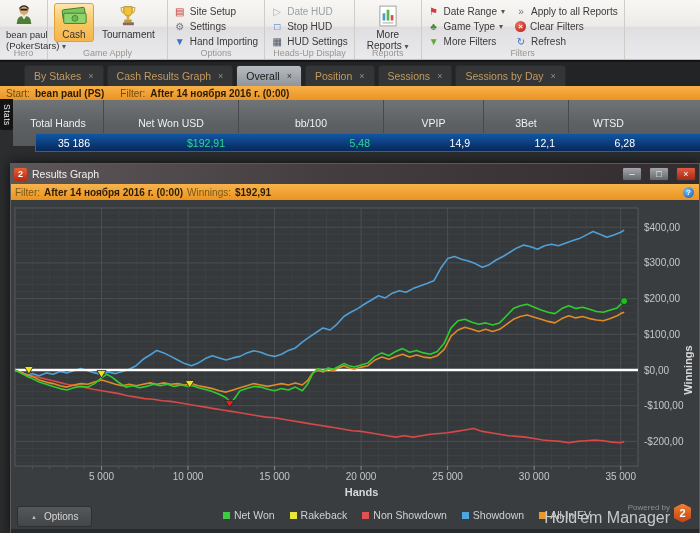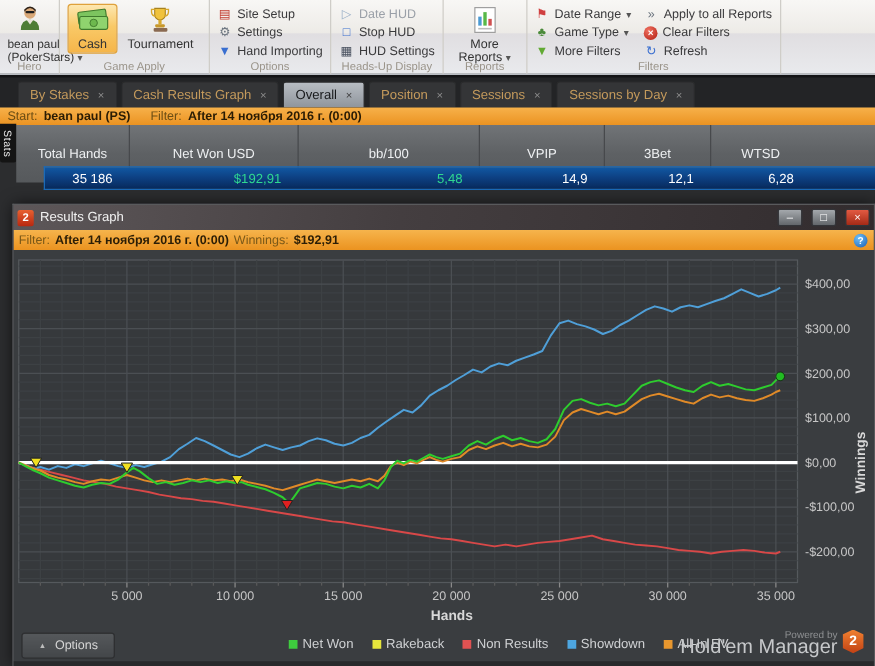--- a/index.html
+++ b/index.html
@@ -23,21 +23,21 @@
   .ri{width:12px;text-align:center;font-size:10px;line-height:10px}
   .ic-red{color:#c23b2e}.ic-gray{color:#6d7680}.ic-blue{color:#3a6fd0}.ic-dimblue{color:#9ab0c8}
   .ic-dark{color:#4a5260}.ic-green{color:#4a8a3a}.ic-lgreen{color:#62aa34}.ic-flag{color:#d04040}
   .clearicon{width:11px;height:11px;border-radius:50%;background:radial-gradient(circle at 35% 30%,#f07060,#b01c10);
     color:#fff;font-size:8px;line-height:11px;text-align:center;font-weight:bold}
   .dd{font-size:8px;color:#555}
   .filters-wrap{display:flex;gap:10px}
 
   
   .tabbar{position:absolute;top:60px;left:0;right:0;height:26px;background:#232426;border-top:2px solid #141416;
-    display:flex;align-items:flex-end;padding-left:14px;gap:3px}
+    display:flex;align-items:flex-end;padding-left:24px;gap:3px}
   .tab{height:21px;display:flex;align-items:center;gap:7px;padding:0 9px;font-size:10.5px;color:#c49a5c;
     background:#343537;border:1px solid #2a2b2c;border-bottom:none;border-radius:3px 3px 0 0;white-space:nowrap}
   .tab .x{color:#8f8f8f;font-size:9px}
   .tab.active{background:linear-gradient(#b8bdc3,#8f959c);color:#17191b}
   .tab.active .x{color:#3c3c3c}
 
   
   .playerbar{position:absolute;top:86px;left:0;right:0;height:14px;background:linear-gradient(#f7b14a,#eb9322);
     display:flex;align-items:center;gap:5px;padding-left:6px;font-size:10px;color:#6b4d14}
   .playerbar b{color:#2a1c04}
@@ -456,21 +456,21 @@
         <span class="leg">
           <span class="sw" style="background: rgb(62, 204, 62);"></span>
           <span>Net Won</span>
         </span>
         <span class="leg">
           <span class="sw" style="background: rgb(230, 230, 60);"></span>
           <span>Rakeback</span>
         </span>
         <span class="leg">
           <span class="sw" style="background: rgb(224, 82, 82);"></span>
-          <span>Non Results</span>
+          <span>Non Showdown</span>
         </span>
         <span class="leg">
           <span class="sw" style="background: rgb(77, 166, 224);"></span>
           <span>Showdown</span>
         </span>
         <span class="leg">
           <span class="sw" style="background: rgb(232, 151, 46);"></span>
           <span>All-In EV</span>
         </span>
       </div>

